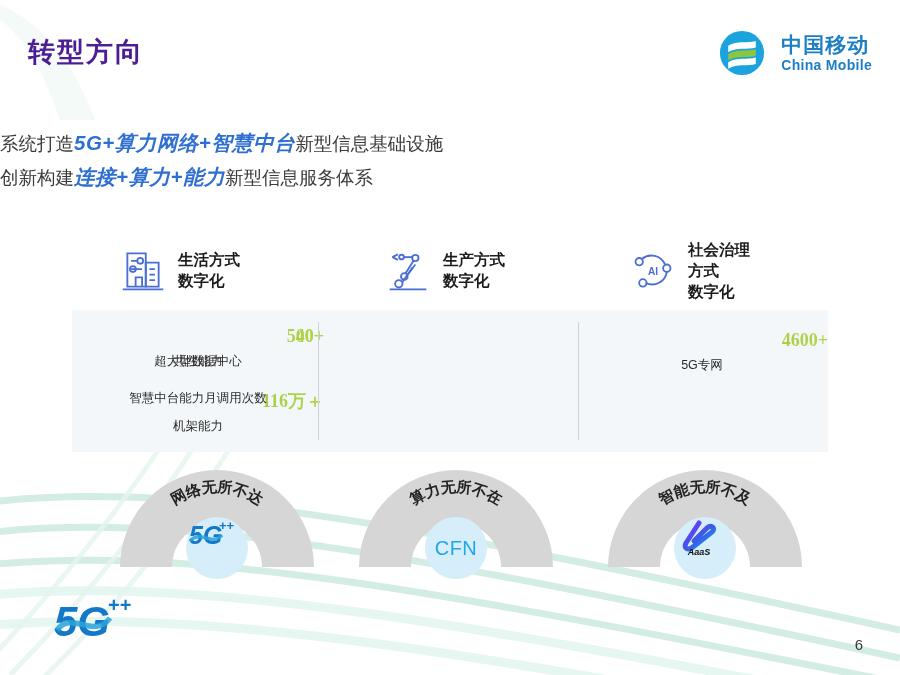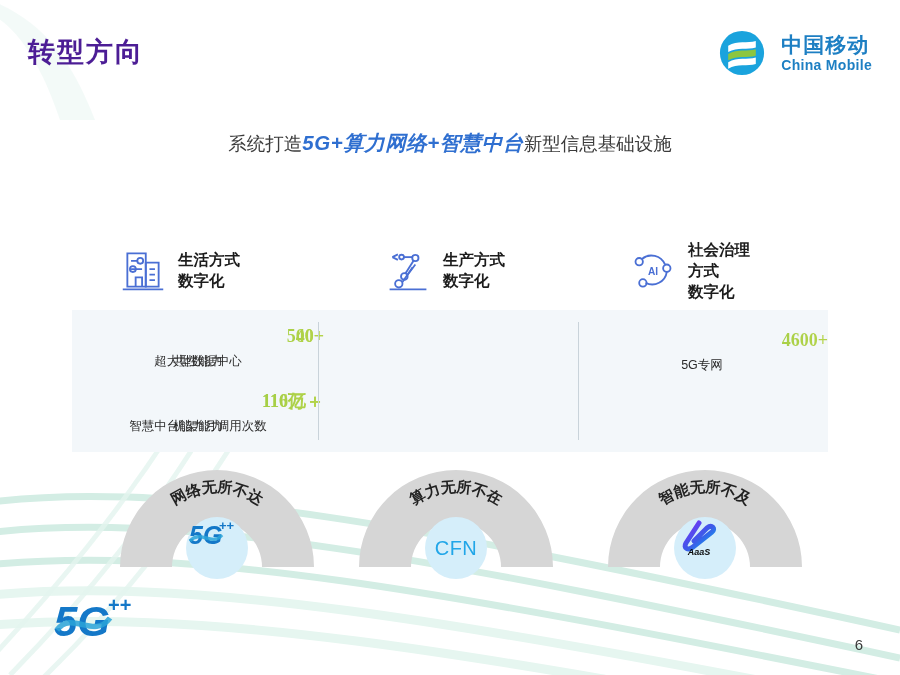--- a/index.html
+++ b/index.html
@@ -24,21 +24,21 @@
   .logo-wrap {
     position:absolute; right:28px; top:30px;
     display:flex; align-items:center; gap:16px; z-index:5;
   }
   .logo-mark { width:46px; height:46px; flex:0 0 46px; }
   .logo-text { display:flex; flex-direction:column; line-height:1; }
   .logo-cn { font-size:21px; font-weight:bold; color:#1d7fc3; letter-spacing:1px; }
   .logo-en { font-size:14px; font-weight:bold; color:#1d7fc3; margin-top:3px; letter-spacing:.3px; }
 
   
-  .headline { position:absolute; left:0; top:128px; width:900px; text-align:center; z-index:5; }
+  .headline { position:absolute; left:0; top:128px; width:900px; text-align:left; z-index:5; }
   .headline .ln { font-size:18.5px; color:#3b3b3b; line-height:30px; white-space:nowrap; }
   .headline .ln.second { margin-top:3px; }
   .hl-accent {
     color:#2f6fd0; font-weight:bold; font-style:italic;
     font-size:20.5px; letter-spacing:.5px;
   }
 
   
   .cats { position:absolute; left:0; top:238px; width:764px; height:64px; z-index:5; }
   .cat { position:absolute; top:0; display:flex; align-items:center; gap:12px; height:64px; }
@@ -129,20 +129,23 @@
   <div class="logo-text">
     <span class="logo-cn">中国移动</span>
     <span class="logo-en">China Mobile</span>
   </div>
 </div>
 
 <div class="headline">
   <div class="ln">
     <span>系统打造</span><span class="hl-accent">5G+算力网络+智慧中台</span><span>新型信息基础设施</span>
   </div>
+  <div class="ln second">
+    <span>创新构建</span><span class="hl-accent">连接+算力+能力</span><span>新型信息服务体系</span>
+  </div>
 </div>
 
 <div class="cats">
 
   <div class="cat" style="left:120px;">
     <svg class="cat-icon" viewBox="0 0 50 52">
       <g fill="none" stroke="#4a6fd4" stroke-width="2">
         <path d="M8 8 L28 8 L28 44 L8 44 Z"></path>
         <path d="M28 18 L42 18 L42 44 L28 44 Z"></path>
         <path d="M17 44 L17 34 L24 34 L24 44"></path>
@@ -219,21 +222,20 @@
       <div class="stat-desc">机架能力</div>
     </div>
   </div>
 
   <div class="stats-col">
     <div class="stat-block first">
       <div class="stat-num">500+</div>
       <div class="stat-desc">共性能力</div>
     </div>
     <div class="stat-block second">
-      <div class="stat-num">110亿＋</div>
       <div class="stat-desc">智慧中台能力月调用次数</div>
     </div>
   </div>
 </div>
 
 <div class="arches">
 
   <div class="arch" style="left:102px;">
     <svg viewBox="0 0 230 125" width="230" height="125">
       <path d="M18 112 A 97 97 0 0 1 212 112 L 160 112 A 45 45 0 0 0 70 112 Z" fill="#d6d6d6"></path>

